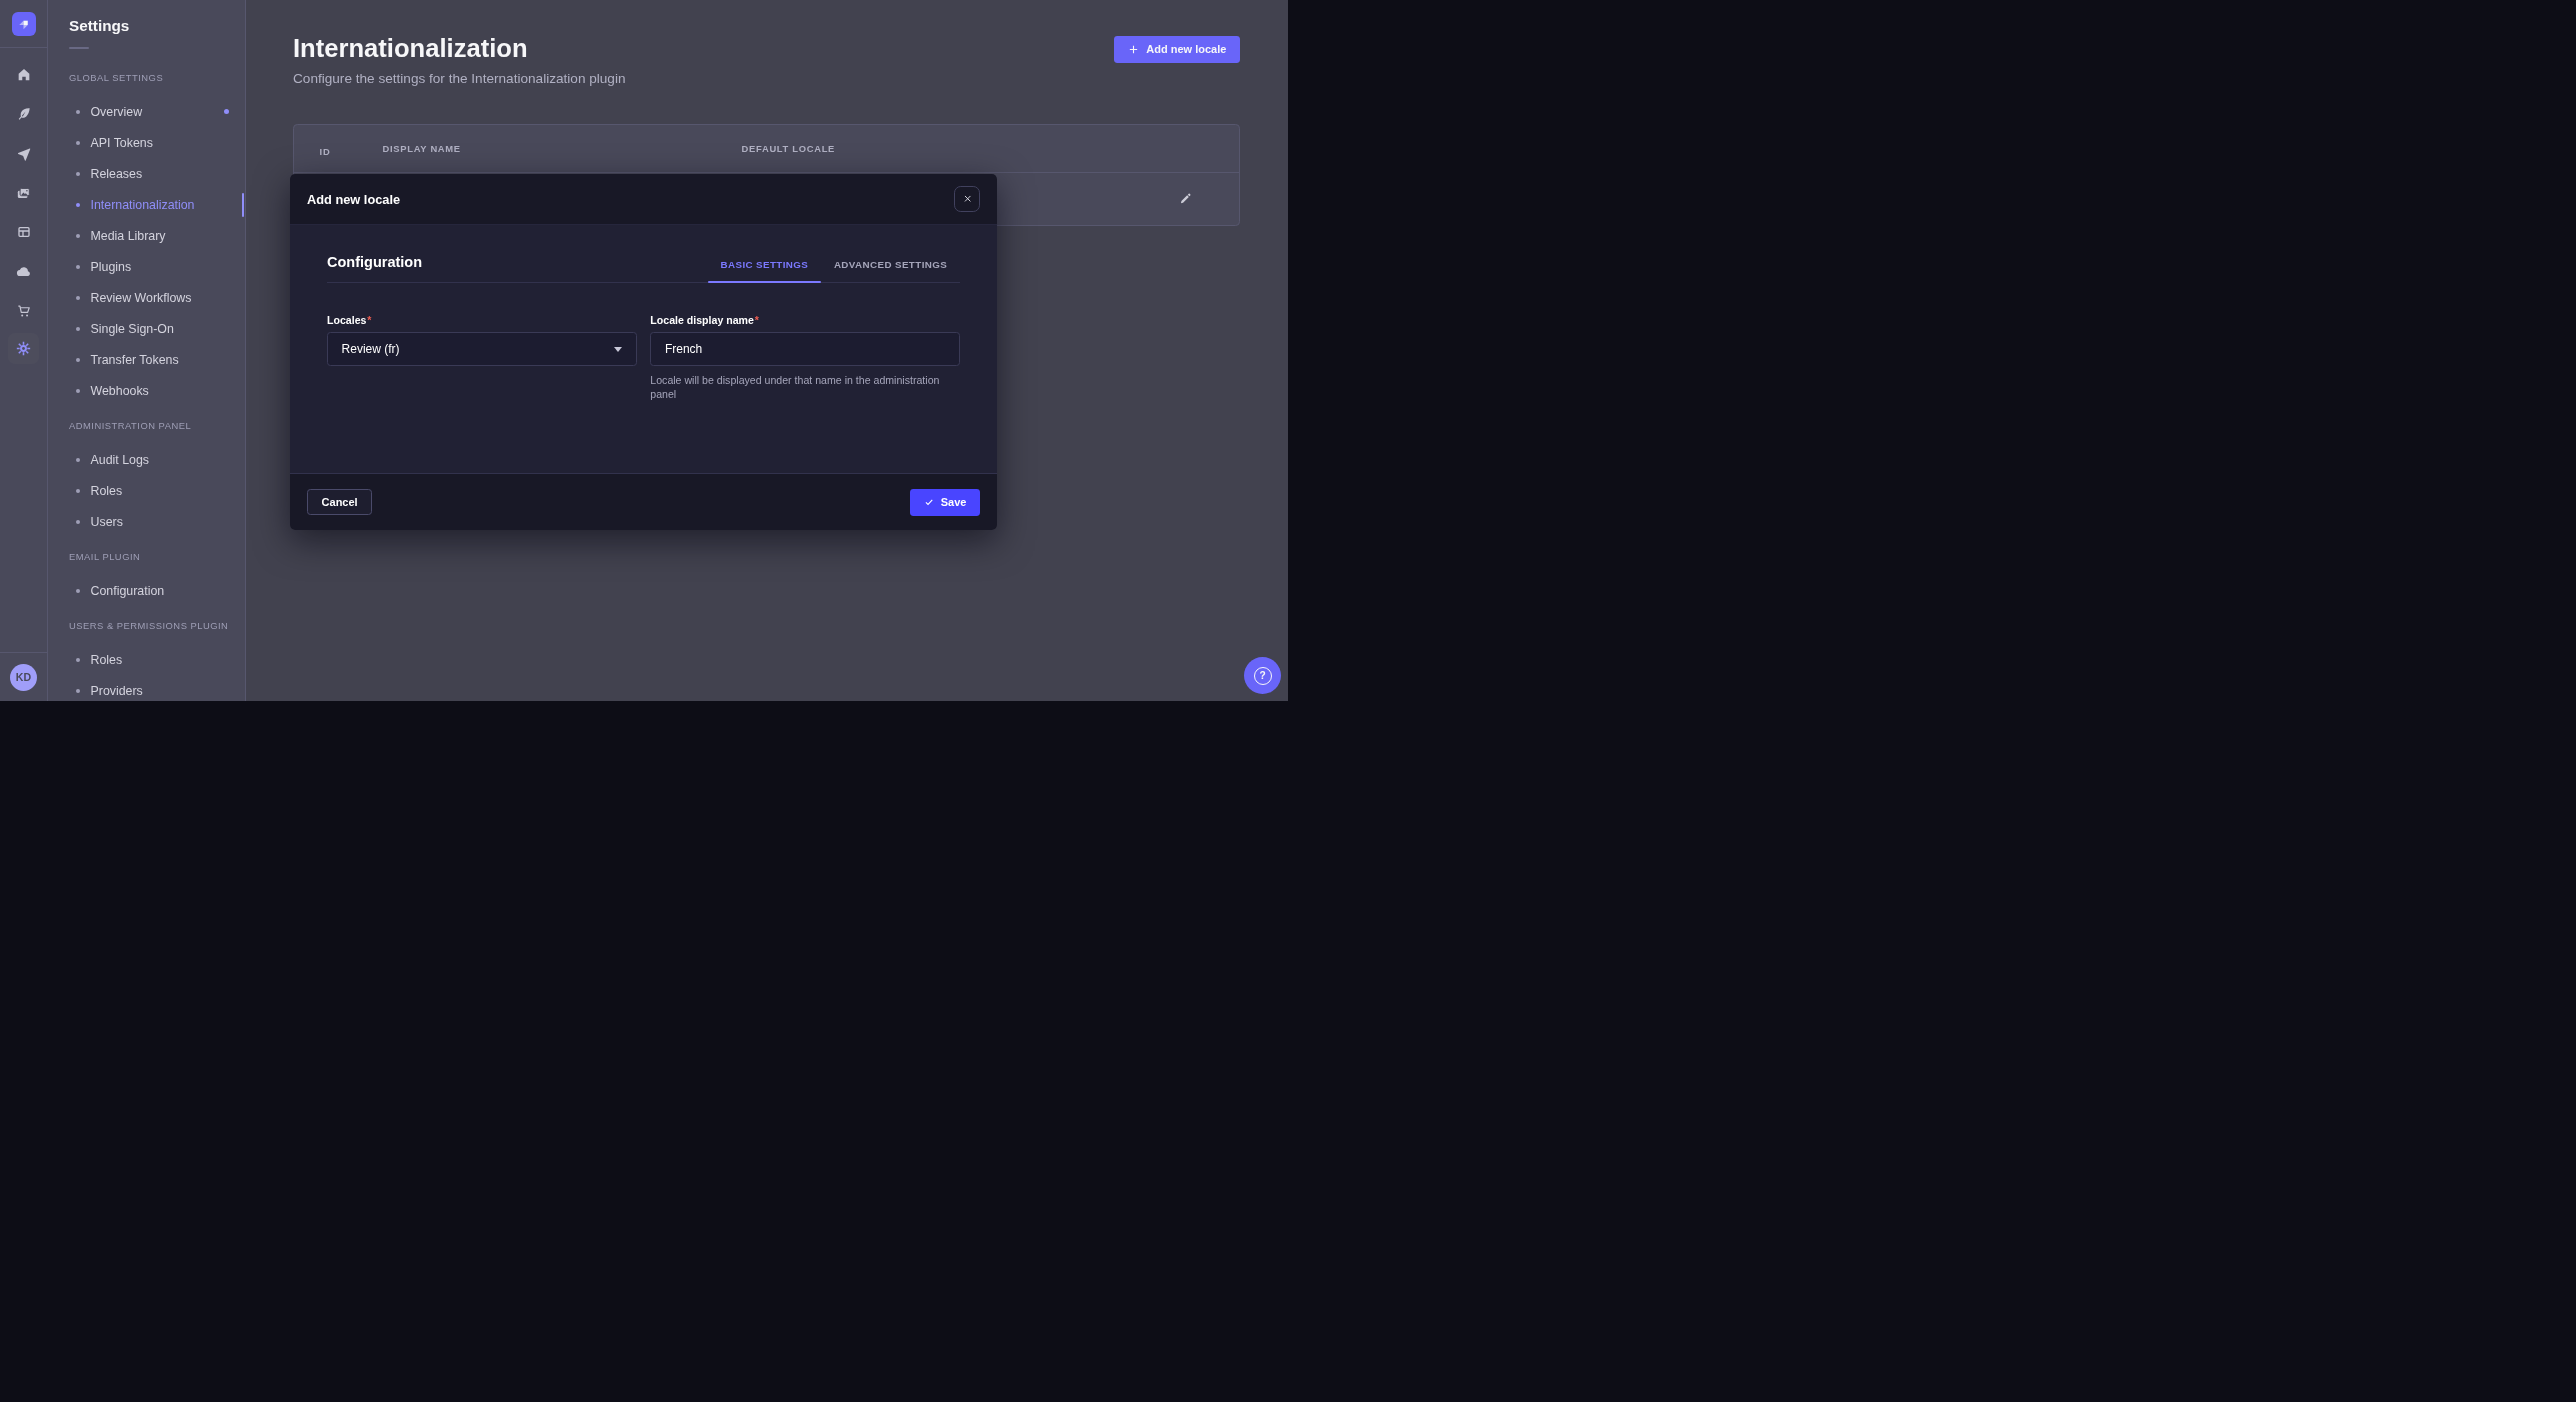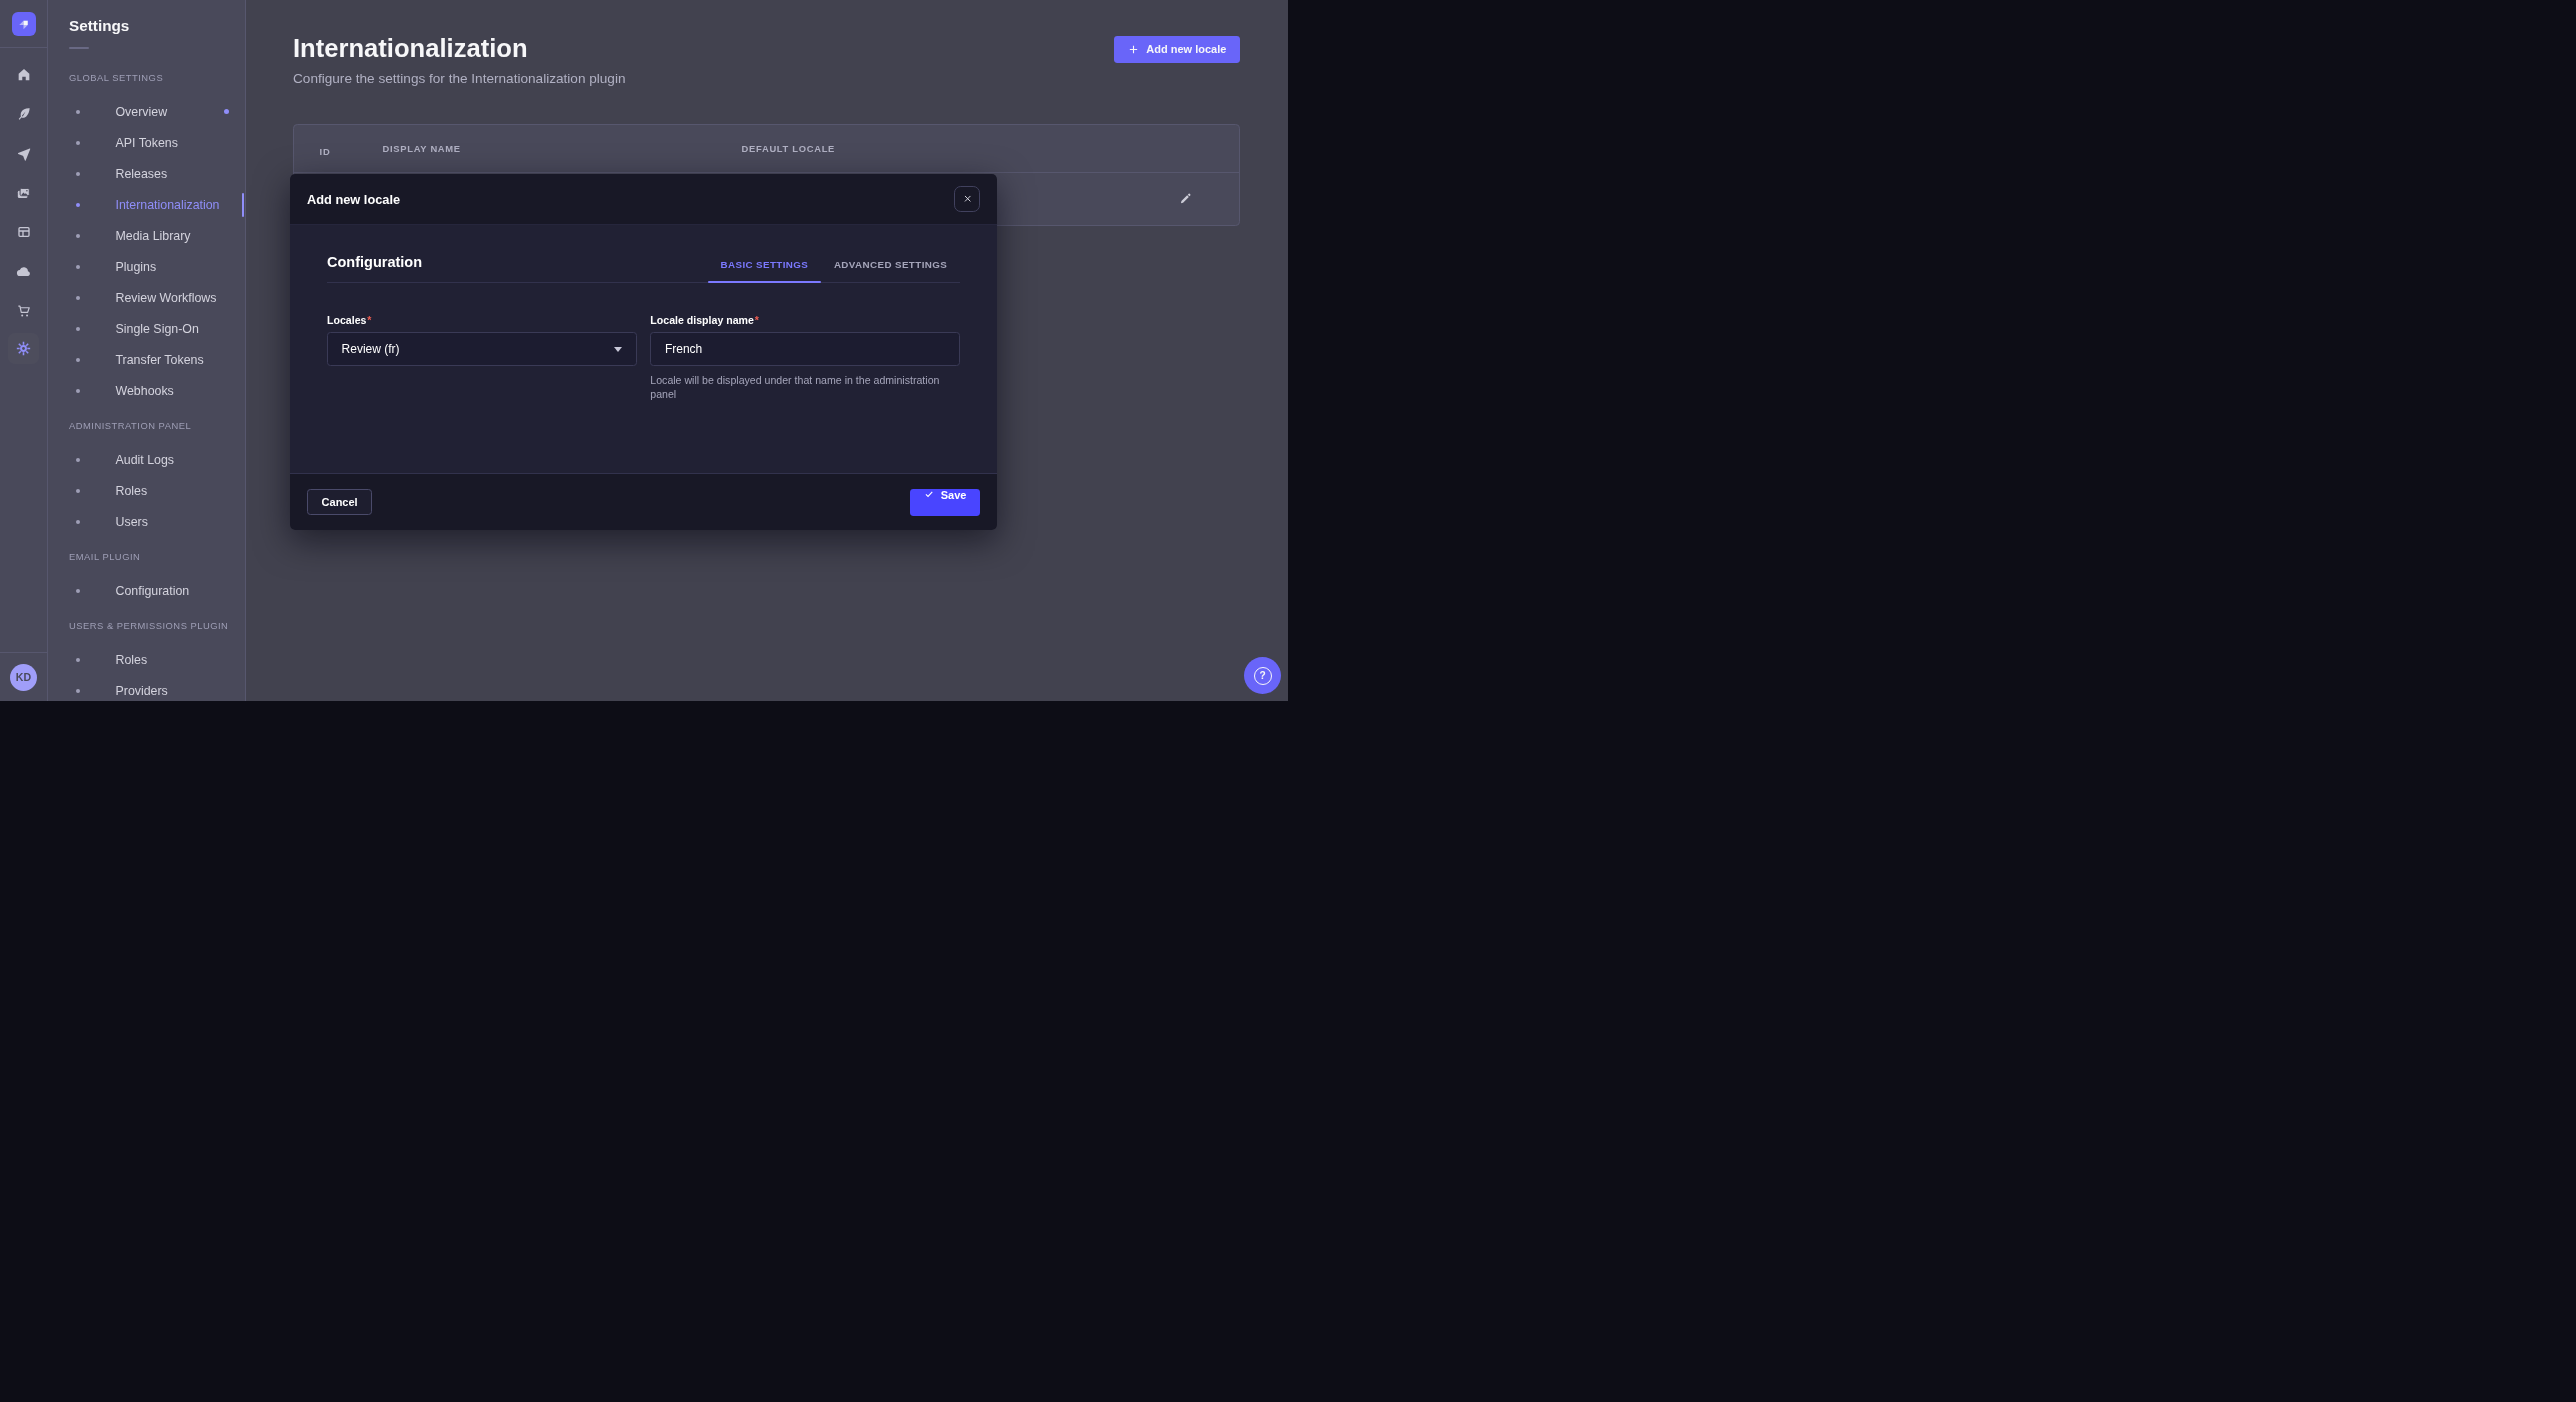--- a/index.html
+++ b/index.html
@@ -21,21 +21,21 @@
           display:flex;align-items:center;justify-content:center;margin:11px 0 10.2px;cursor:pointer;flex:none;}
 
   
   .subnav{position:absolute;left:48px;top:0;bottom:0;width:198px;background:#212134;border-right:0.9px solid #32324d;
           box-sizing:border-box;padding-top:17px;z-index:1;}
   .subnav-title{font-size:15.3px;font-weight:700;margin:0 0 0 21px;color:#fff;}
   .subnav-rule{width:20.4px;height:1.7px;background:#4a4a6a;border-radius:1.7px;margin:12px 0 0 21px;}
   .nav-section-label{font-size:9.4px;font-weight:400;letter-spacing:0.5px;color:#8e8ea9;margin:13.6px 0 13.6px 21px;}
   .nav-section-label.first{margin-top:23px;}
   .nav-item{position:relative;height:31px;display:flex;align-items:center;padding-left:28px;
-            font-size:12.4px;color:#d3d2dd;cursor:pointer;gap:25px;}
+            font-size:12.4px;color:#d3d2dd;cursor:pointer;}
   .nav-item .bullet{width:4.3px;height:4.3px;border-radius:50%;background:#8e8ea9;margin-right:10.2px;flex:none;}
   .nav-item.active{color:#7b79ff;}
   .nav-item.active .bullet{background:#7b79ff;}
   .nav-item.active::after{content:"";position:absolute;right:0.9px;top:50%;transform:translateY(-50%);
                           width:2.6px;height:24px;border-radius:1.7px;background:#7b79ff;}
   .notif-dot{width:5.1px;height:5.1px;border-radius:50%;background:#7b79ff;margin-left:auto;margin-right:16px;}
 
   
   .main{position:absolute;left:245px;top:0;right:0;bottom:0;background:#181826;}
   .page-header{position:absolute;left:48px;right:48px;top:34px;display:flex;justify-content:space-between;align-items:flex-start;}
@@ -84,21 +84,21 @@
         display:flex;align-items:center;padding:0 13.6px;font-size:12px;color:#fff;box-sizing:border-box;width:100%;
         font-family:inherit;cursor:pointer;}
   .select{justify-content:space-between;}
   .caret{width:0;height:0;border-left:4.3px solid transparent;border-right:4.3px solid transparent;border-top:5.1px solid #c8c8d8;}
   .hint{font-size:10.6px;line-height:14.5px;color:#a5a5ba;margin-top:6.8px;}
   .modal-footer{height:57px;flex:none;background:#181826;border-top:0.9px solid #32324d;display:flex;align-items:center;
                 justify-content:space-between;padding:0 17px;box-sizing:border-box;}
   .btn-cancel{height:26.4px;padding:0 13.6px;background:#1e1e2f;border:0.9px solid #4a4a6a;border-radius:3.4px;color:#fff;
               font-size:11px;font-weight:600;cursor:pointer;font-family:inherit;}
   .btn-save{height:27px;padding:0 13.6px;background:#4945ff;border:none;border-radius:3.4px;color:#fff;font-size:11px;
-            font-weight:600;display:flex;gap:6.8px;cursor:pointer;font-family:inherit;}
+            font-weight:600;display:flex;align-items:center;gap:6.8px;cursor:pointer;font-family:inherit;}
 </style>
 </head>
 <body>
 
 <div class="screen">
 
   <aside class="iconbar">
     <div class="logo-btn">
       <svg width="19" height="19" viewBox="0 0 24 24">
         <path fill="rgba(255,255,255,.55)" d="M6.6 12.6 12 7.2v5.4z"></path>

